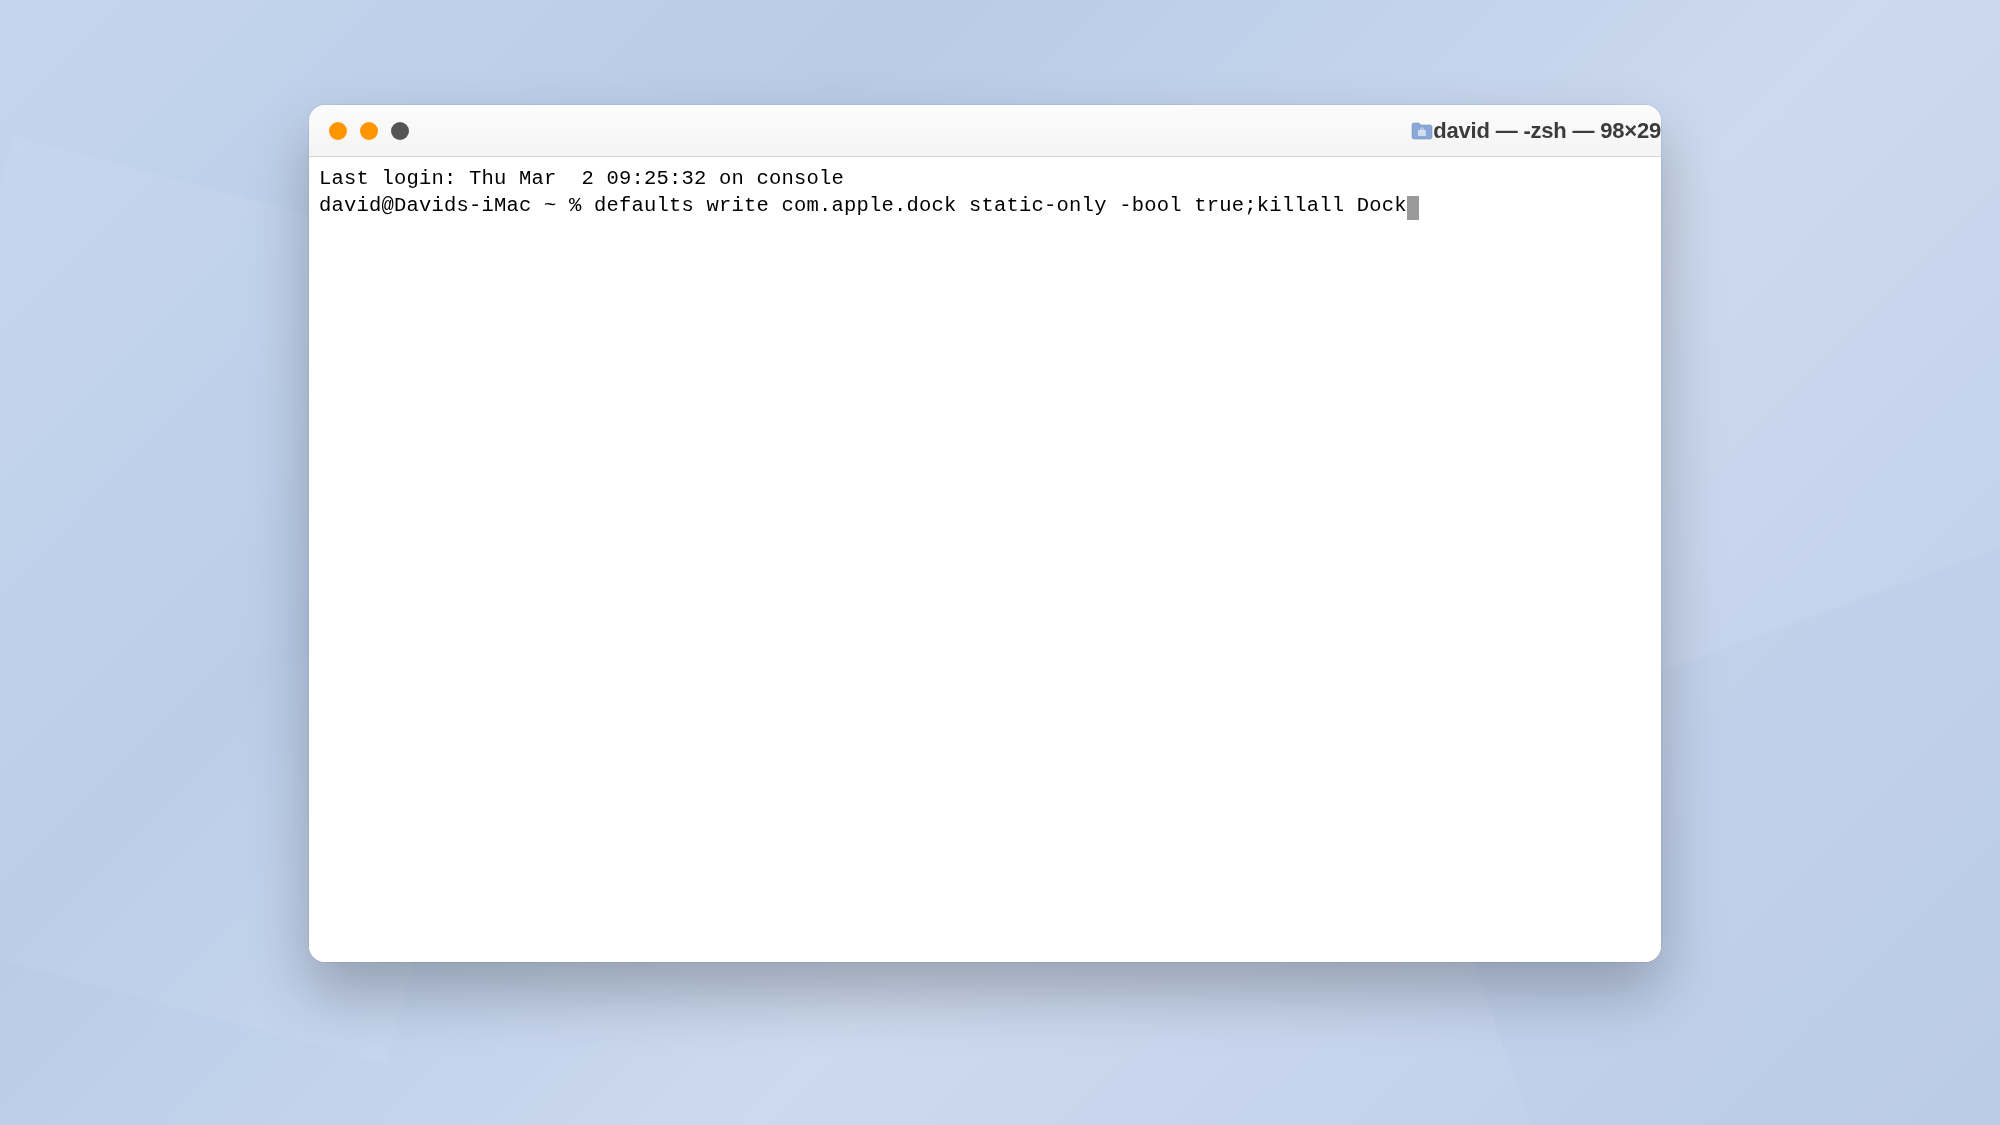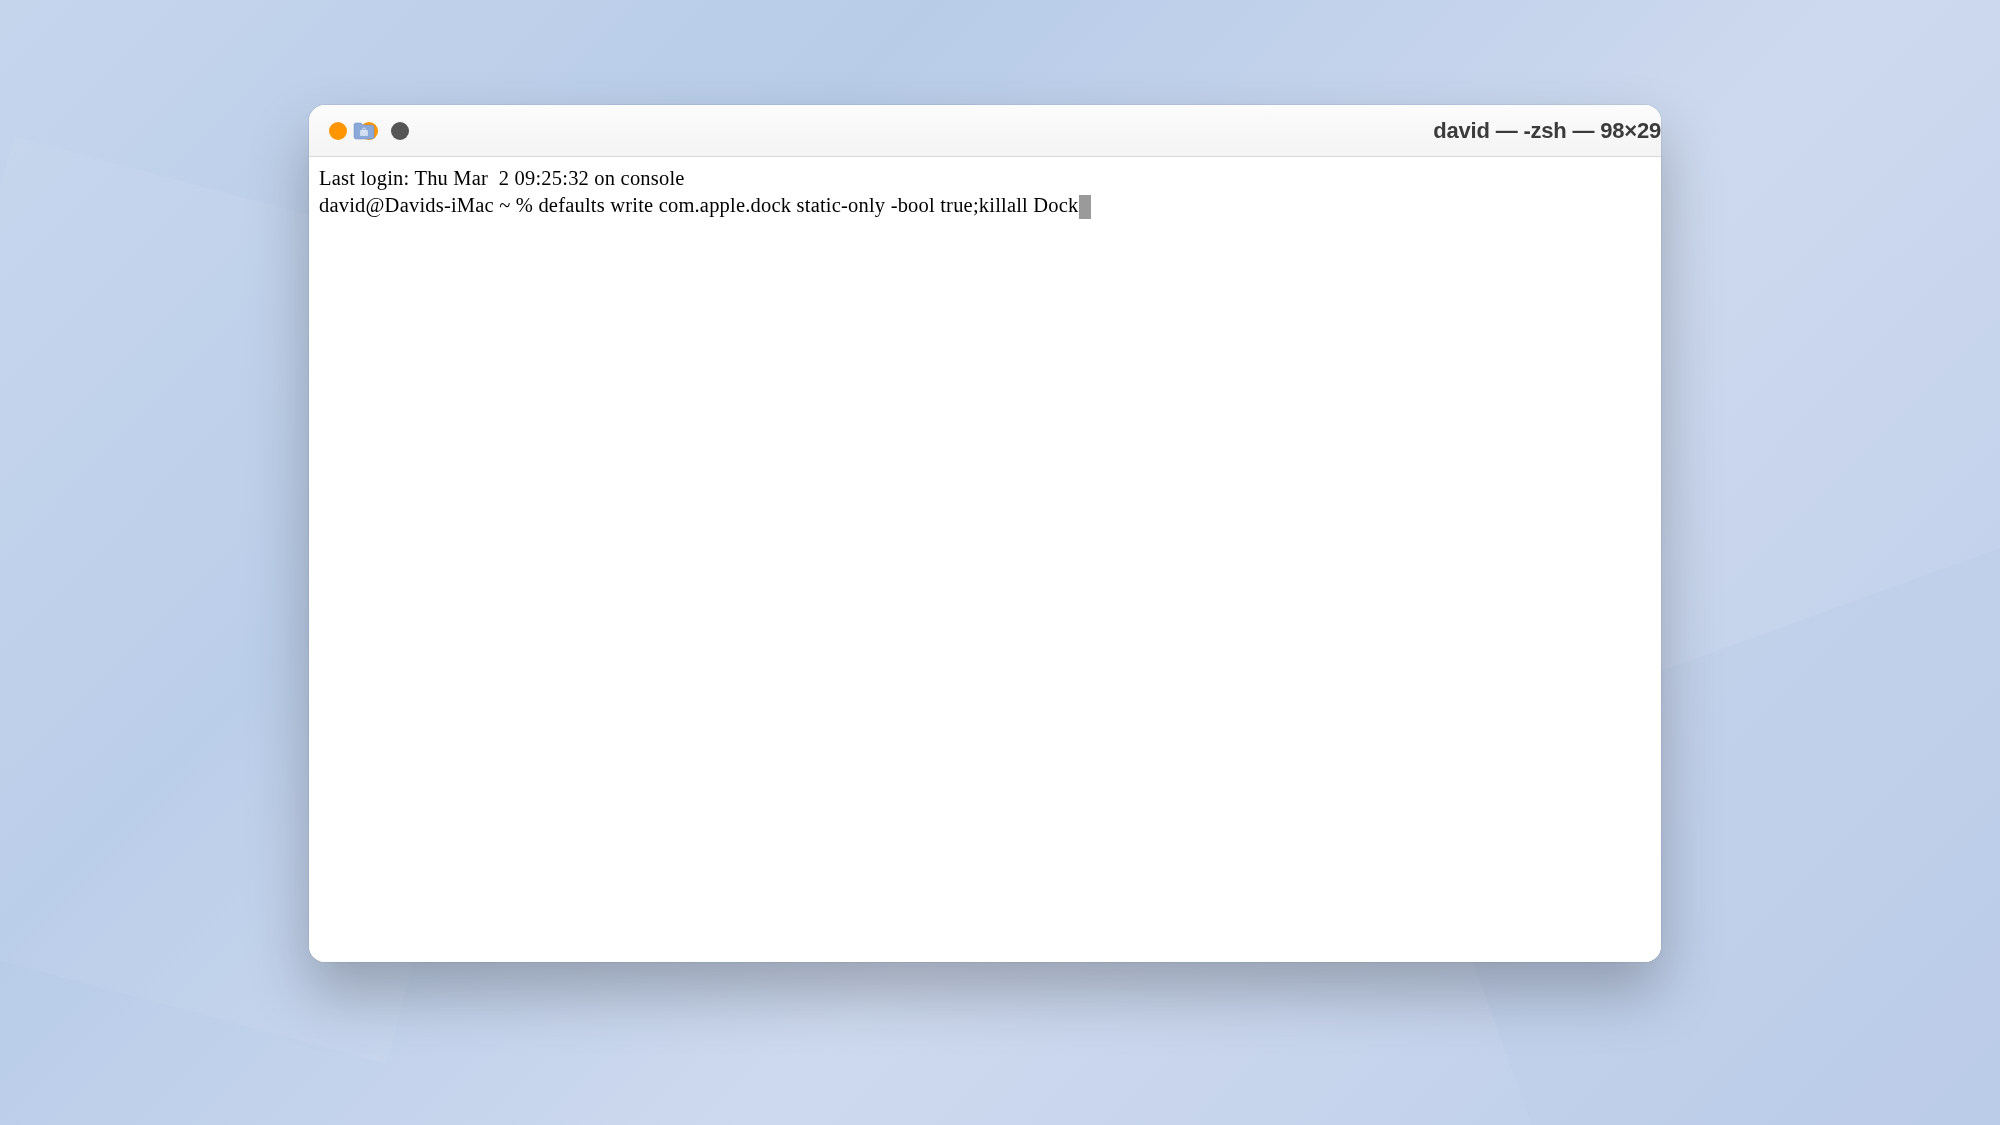--- a/index.html
+++ b/index.html
@@ -69,41 +69,41 @@
   
   .tl-1 { background: #ff9500; }
   .tl-2 { background: #ff9500; }
   .tl-3 { background: #555555; }
 
   .title-center {
     position: absolute;
     left: 0; right: 0;
     display: flex;
     align-items: center;
-    justify-content: space-between;
+    justify-content: flex-end;
     gap: 0;
     pointer-events: none;
     margin-left: 44px;
   }
   .folder-icon {
     width: 22px; height: 18px;
     display: inline-block;
   }
   .title-text {
     font-size: 22px;
     font-weight: 700;
     color: #3b3b3b;
     letter-spacing: -0.2px;
   }
 
   .terminal-body {
     flex: 1;
     background: #ffffff;
     padding: 8px 10px;
-    font-family: Liberation Serif, serif;
+    font-family: Liberation Mono, monospace;
     font-size: 20.5px;
     line-height: 27px;
     color: #000000;
     white-space: pre;
     overflow: hidden;
     letter-spacing: 0.2px;
     font-weight: 400;
   }
 
   .line { white-space: pre; }

